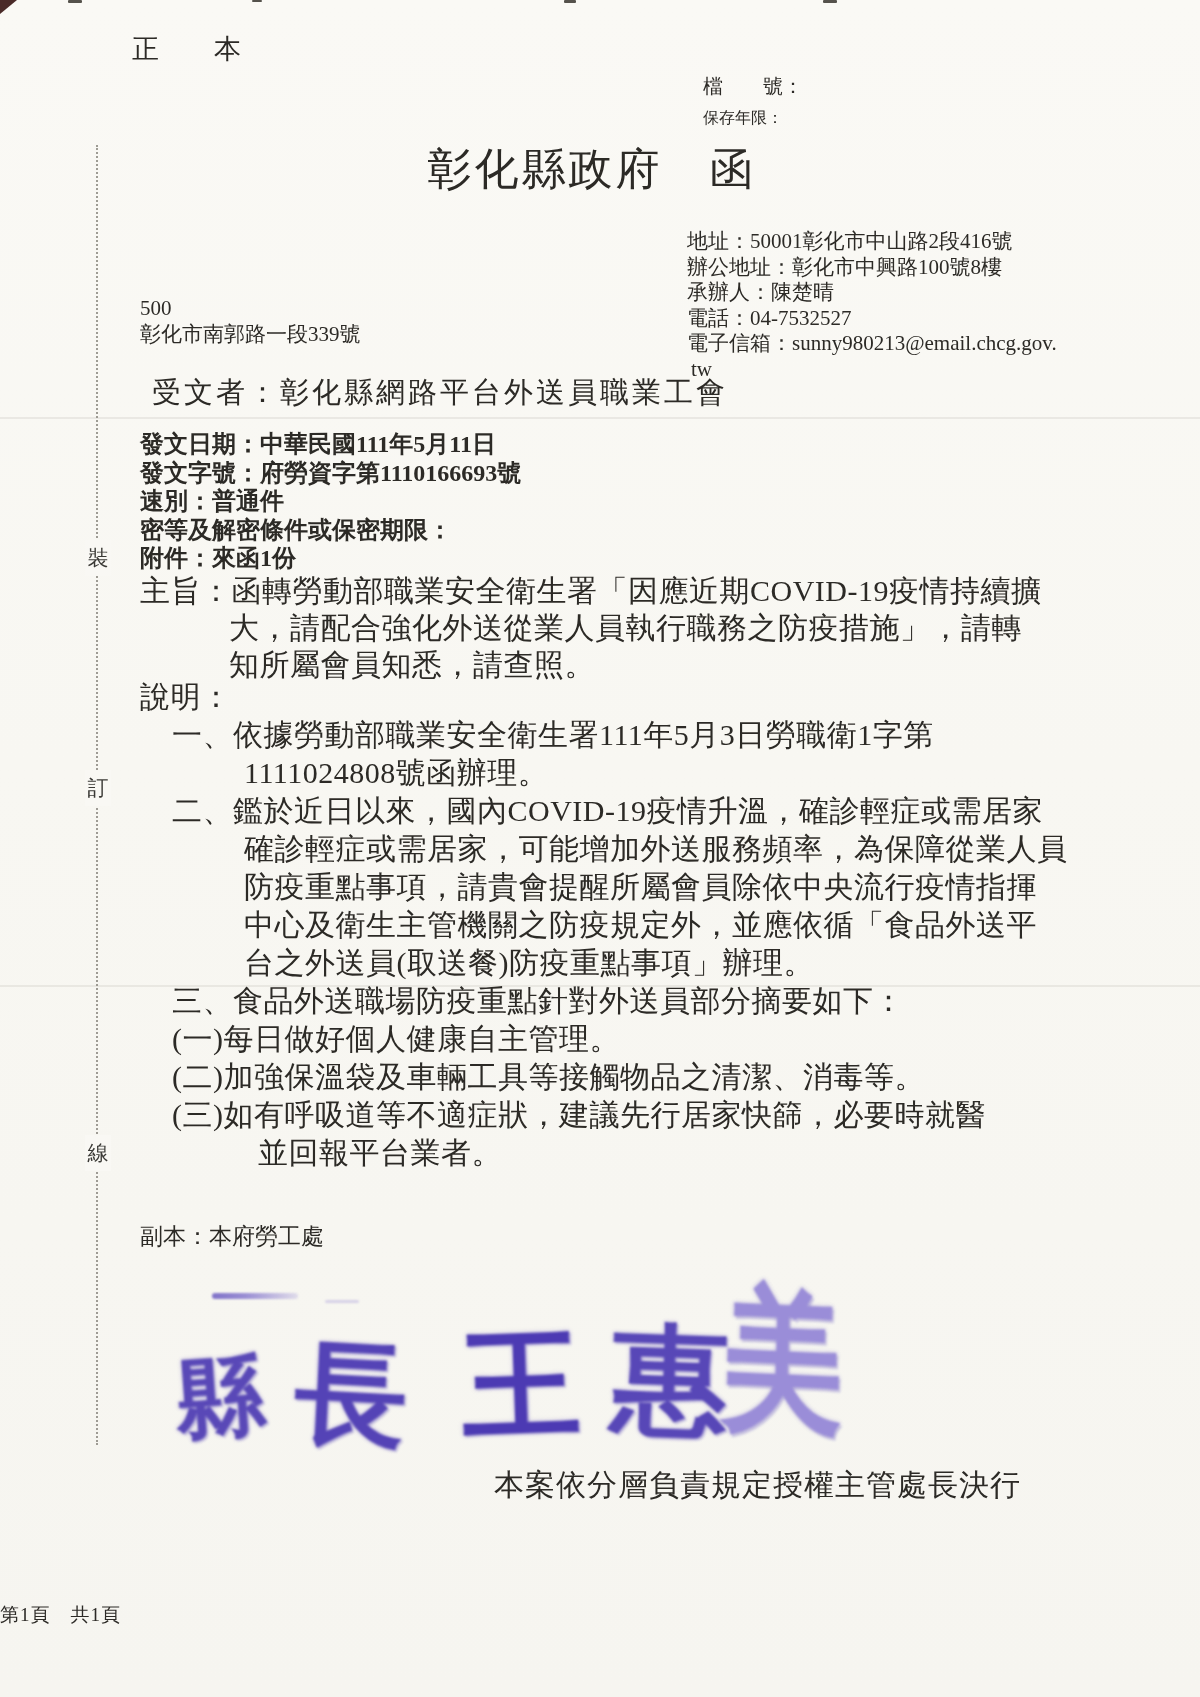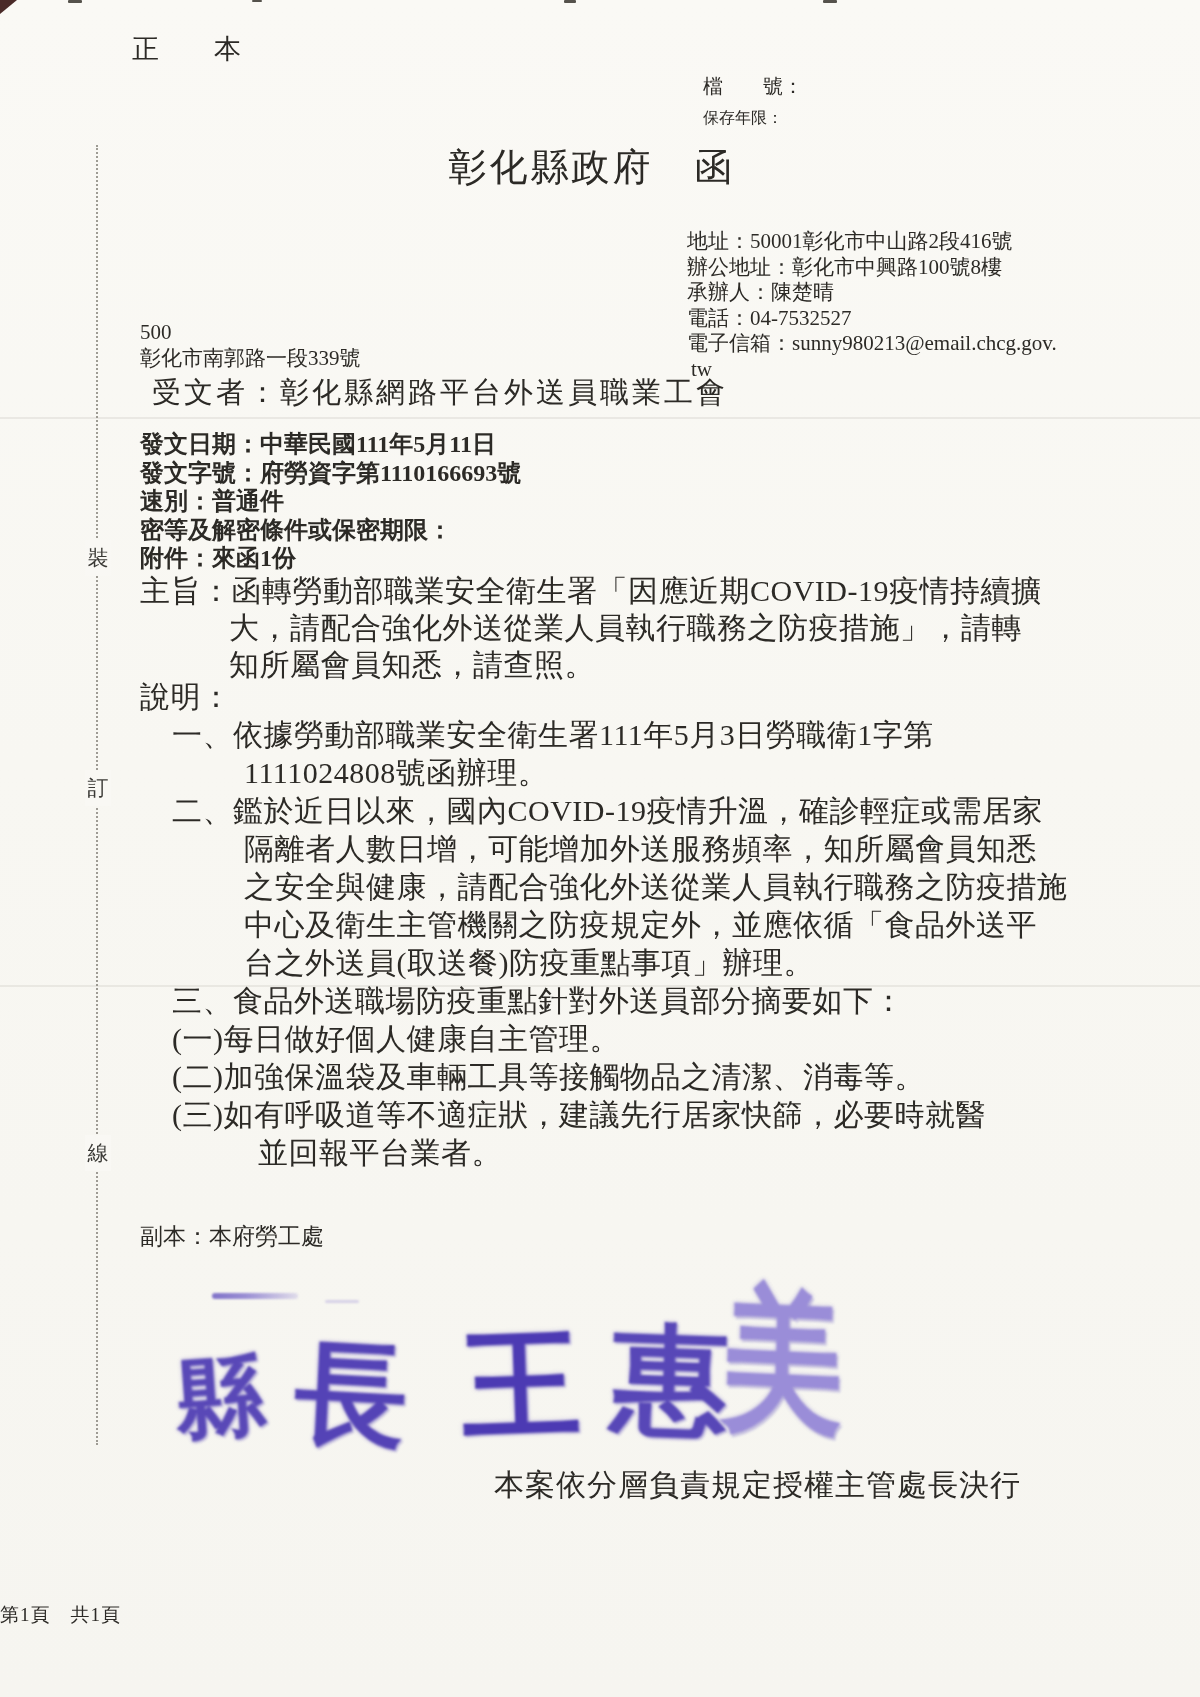--- a/index.html
+++ b/index.html
@@ -10,27 +10,27 @@
     background:linear-gradient(180deg,#faf9f5 0%,#f8f7f2 45%,#f6f5f0 100%);
     font-family:"Liberation Serif","DejaVu Serif",serif;
     color:#2c2a26;
     overflow:hidden;
   }
   .abs{position:absolute;white-space:nowrap;line-height:1;}
   
   .copy-type{left:132px;top:36px;font-size:27px;letter-spacing:14px;}
   .file-no{left:703px;top:76px;font-size:20px;}
   .retention{left:703px;top:110px;font-size:16px;}
-  .doc-title{left:0;right:16px;top:148px;text-align:center;font-size:38px;letter-spacing:3px;font-weight:normal;margin:0;}
+  .doc-title{left:0;right:16px;top:148px;text-align:center;font-size:44px;letter-spacing:3px;font-weight:normal;margin:0;}
   
   .contact{left:640px;top:229px;font-size:21px;}
   .contact div{line-height:25.6px;height:25.6px;margin-left:47px;}
   .contact .email-tw{padding-left:4px;}
   
-  .dest-addr{left:140px;top:295px;font-size:21px;margin-top:24px;}
+  .dest-addr{left:140px;top:295px;font-size:21px;}
   .dest-addr div{line-height:26px;}
   
   .recipient{left:140px;top:378px;font-size:29px;letter-spacing:3px;margin-left:12px;}
   .meta{left:140px;top:430px;font-size:24px;font-weight:bold;}
   .meta div{line-height:28.6px;height:28.6px;}
   
   .subject{left:140px;top:572px;font-size:30px;letter-spacing:.5px;}
   .subject div{line-height:37px;height:37px;}
   .subject .cont{padding-left:89px;}
   .explain{left:140px;top:678px;font-size:30px;letter-spacing:.5px;}
@@ -127,22 +127,22 @@
     <div>主旨：函轉勞動部職業安全衛生署「因應近期COVID-19疫情持續擴</div>
     <div class="cont">大，請配合強化外送從業人員執行職務之防疫措施」，請轉</div>
     <div class="cont">知所屬會員知悉，請查照。</div>
   </div>
 
   <div class="abs explain">
     <div>說明：</div>
     <div class="pl1">一、依據勞動部職業安全衛生署111年5月3日勞職衛1字第</div>
     <div class="pl2">1111024808號函辦理。</div>
     <div class="pl1">二、鑑於近日以來，國內COVID-19疫情升溫，確診輕症或需居家</div>
-    <div class="pl2">隔離者人數日增，可能增加外送服務頻率，知所屬會員知悉</div>
-    <div class="pl2">之安全與健康，請配合強化外送從業人員執行職務之防疫措施</div>
+    <div class="pl2">確診輕症或需居家，可能增加外送服務頻率，為保障從業人員</div>
+    <div class="pl2">防疫重點事項，請貴會提醒所屬會員除依中央流行疫情指揮</div>
     <div class="pl2">中心及衛生主管機關之防疫規定外，並應依循「食品外送平</div>
     <div class="pl2">台之外送員(取送餐)防疫重點事項」辦理。</div>
     <div class="pl1">三、食品外送職場防疫重點針對外送員部分摘要如下：</div>
     <div class="pl1">(一)每日做好個人健康自主管理。</div>
     <div class="pl1">(二)加強保溫袋及車輛工具等接觸物品之清潔、消毒等。</div>
     <div class="pl1">(三)如有呼吸道等不適症狀，建議先行居家快篩，必要時就醫</div>
     <div class="pl3">並回報平台業者。</div>
   </div>
 
   <div class="abs copies">

